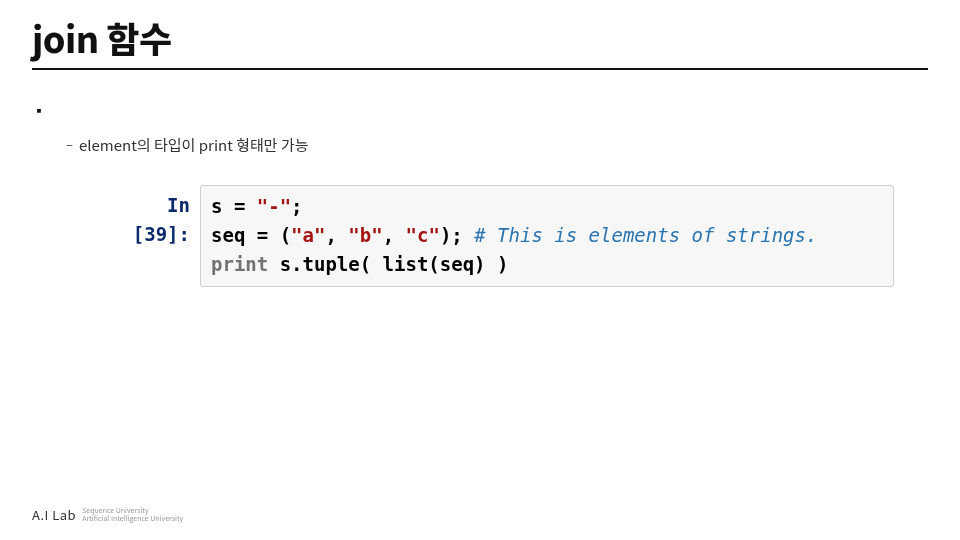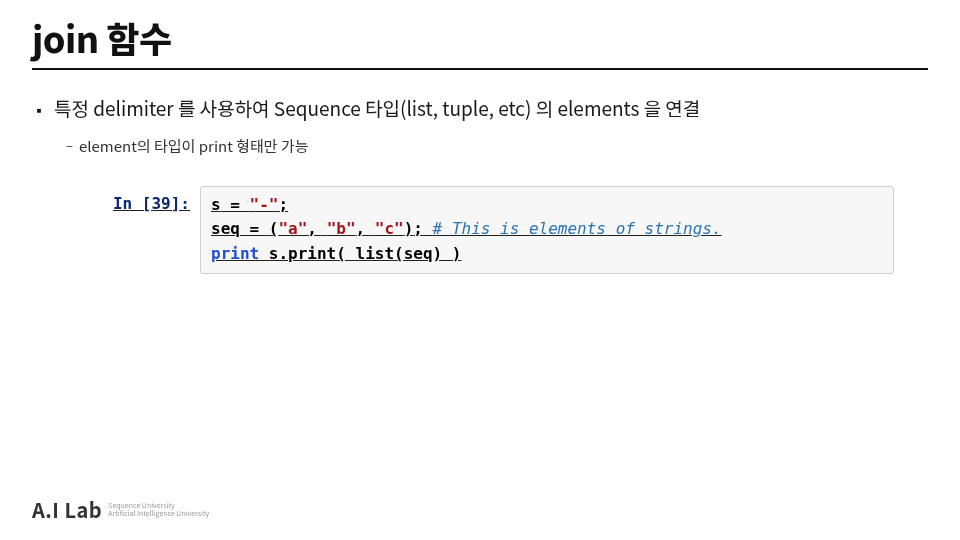--- a/index.html
+++ b/index.html
@@ -58,23 +58,22 @@
     padding-right: 6px;
     color: #333;
   }
   .code-block {
     margin: 30px 0 0 72px;
     width: 790px;
   }
   .code-row {
     display: flex;
     font-family: "Consolas", "Menlo", monospace;
-    font-size: 16px;
+    font-size: 19px;
     line-height: 1.55;
-    text-decoration: underline;
   }
   .code-prompt-cell {
     width: 86px;
     flex: 0 0 86px;
     text-align: right;
     padding: 6px 10px 6px 0;
     color: #0a2a6b;
     font-weight: 700;
   }
   .code-body-cell {
@@ -88,69 +87,68 @@
   .out-body-cell {
     flex: 1;
     padding: 6px 10px;
     white-space: pre;
     font-weight: 700;
     color: #222;
   }
   .tk-var { font-weight: 700; color: #000; }
   .tk-op  { font-weight: 700; color: #000; }
   .tk-str { font-weight: 700; color: #a31515; }
-  .tk-kw  { font-weight: 700; color: #1d4ed8; }
+  .tk-kw  { font-weight: 700; color: #737373; }
   .tk-com { color: #2a74b0; font-style: italic; }
   .tk-pun { font-weight: 700; color: #000; }
 
   .footer-logo {
     position: absolute;
     left: 32px;
     bottom: 16px;
     display: flex;
     align-items: center;
     gap: 6px;
     color: #777;
   }
   .logo-text {
-    font-size: 20px;
-    font-weight: 700;
+    font-size: 13px;
+    font-weight: 400;
     color: #333;
     letter-spacing: 0.5px;
   }
   .logo-sub {
     font-size: 7px;
     line-height: 1.1;
     color: #999;
   }
 </style>
 </head>
 <body>
 
 <div class="slide">
 
   <h1 class="title">join 함수</h1>
   <hr class="title-rule">
 
   <div class="bullet-row">
     <span class="bullet-mark">▪</span>
-    <span>특정 delimiter 를 사용하여 Sequence 타입(list, tuple, etc) 의 elements 을 연결</span>
   </div>
 
   <div class="subbullet-row">
     <span class="subbullet-mark">–</span>
     <span>element의 타입이 print 형태만 가능</span>
   </div>
 
   <div class="code-block">
     <div class="code-row">
       <div class="code-prompt-cell">In [39]:</div>
       <div class="code-body-cell"><span class="tk-var">s</span><span class="tk-op"> = </span><span class="tk-str">"-"</span><span class="tk-pun">;</span>
 <span class="tk-var">seq</span><span class="tk-op"> = </span><span class="tk-pun">(</span><span class="tk-str">"a"</span><span class="tk-pun">, </span><span class="tk-str">"b"</span><span class="tk-pun">, </span><span class="tk-str">"c"</span><span class="tk-pun">)</span><span class="tk-pun">; </span><span class="tk-com"># This is elements of strings.</span>
-<span class="tk-kw">print</span><span> </span><span class="tk-var">s.print( list(seq) )</span></div>
+<span class="tk-kw">print</span><span> </span><span class="tk-var">s.tuple( list(seq) )</span></div>
     </div>
   </div>
 
   <div class="footer-logo">
     <span class="logo-text">A.I Lab</span>
     <span>
       <div class="logo-sub">Sequence University</div>
       <div class="logo-sub">Artificial Intelligence University</div>
     </span>
   </div>

